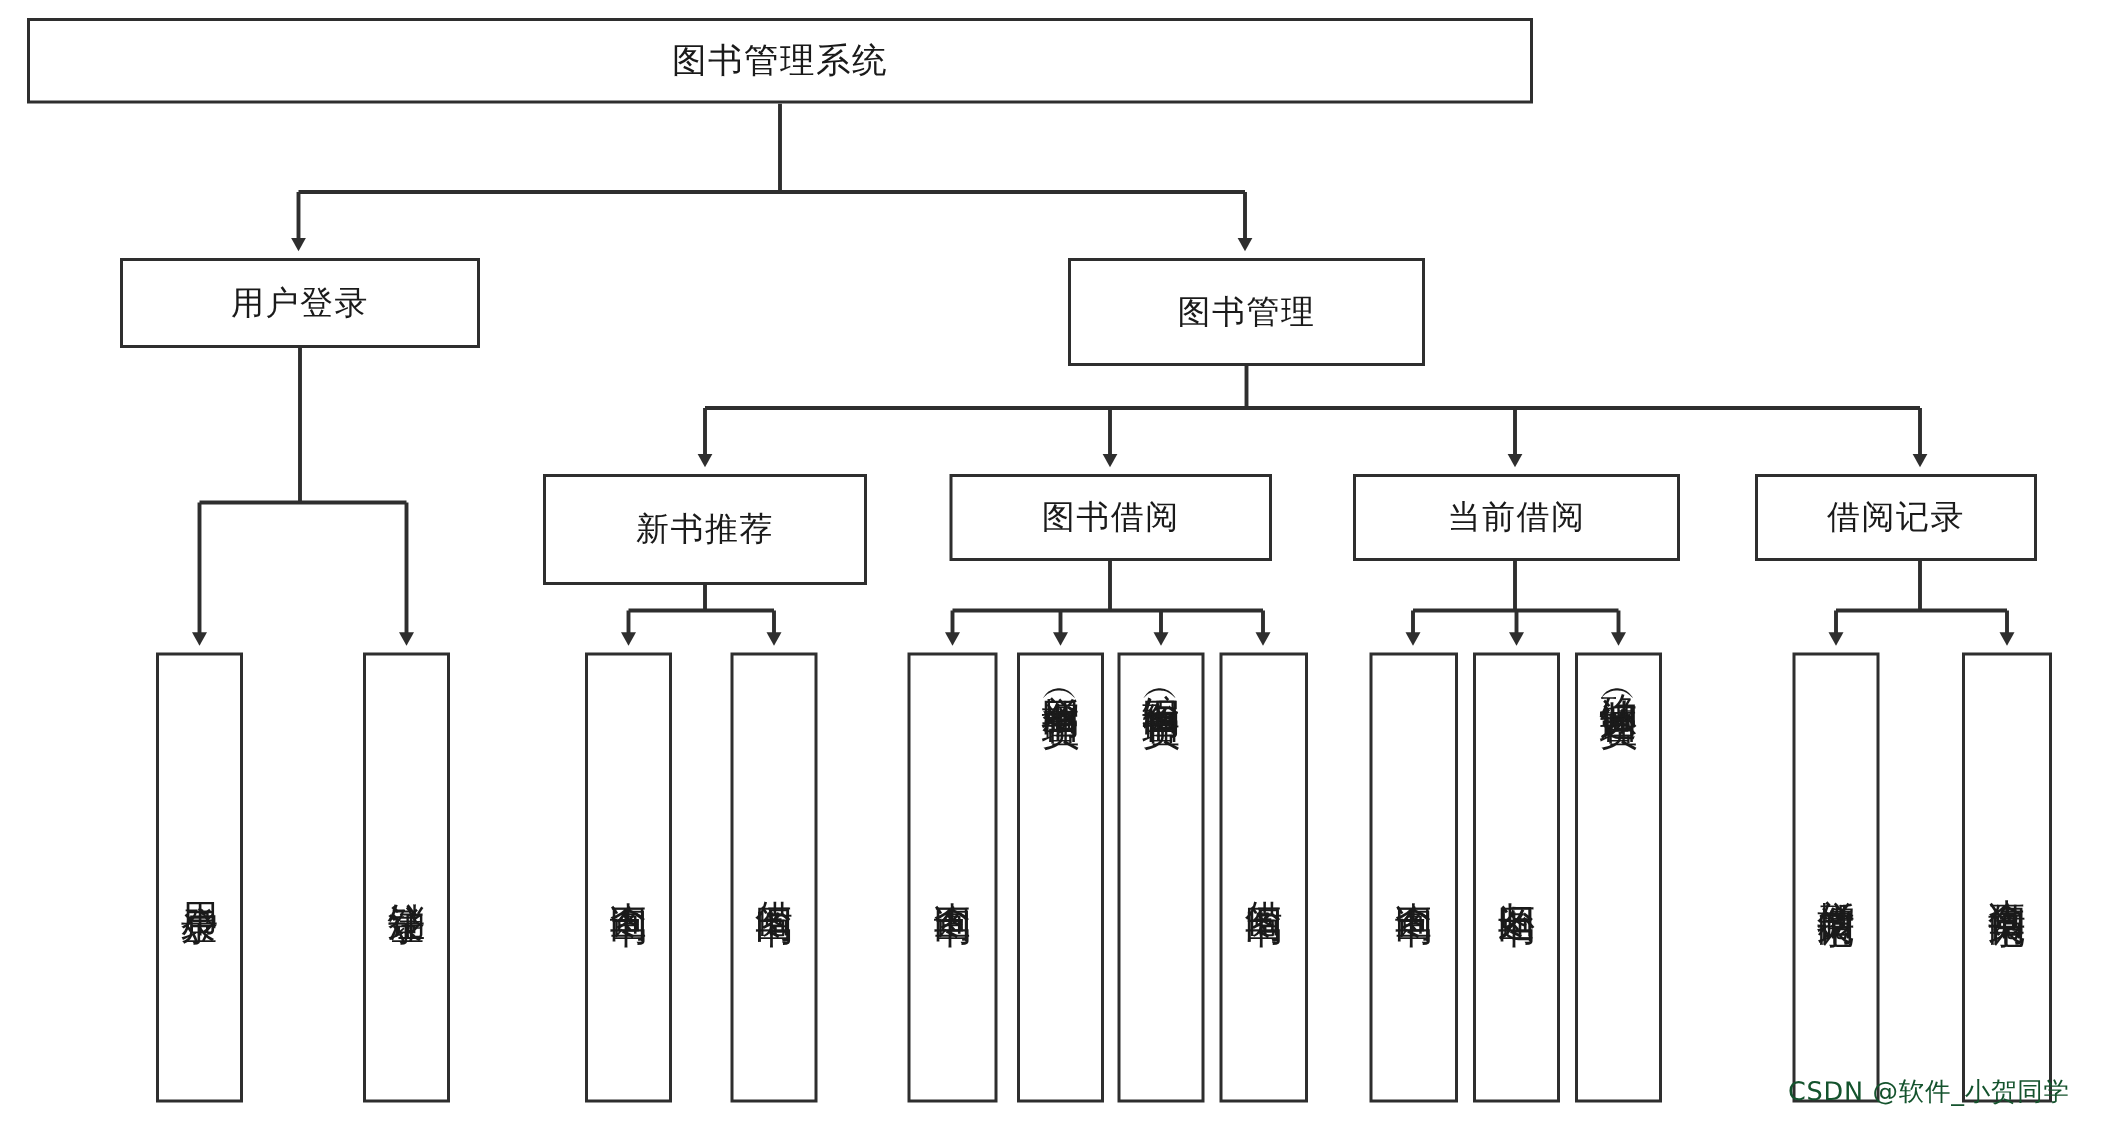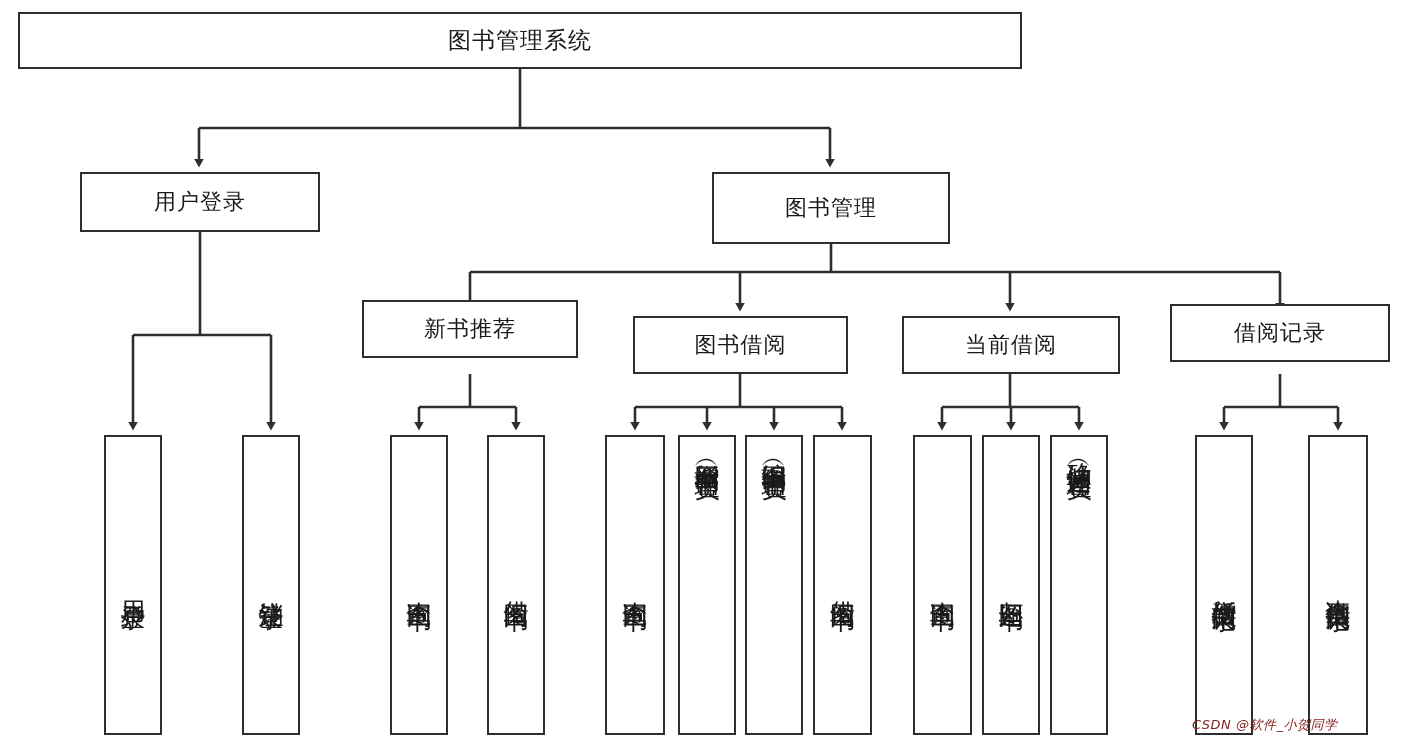--- a/index.html
+++ b/index.html
@@ -53,25 +53,24 @@
     justify-content: flex-start;
   }
   .node.vertical.mid-aligned {
     justify-content: center;
   }
   .node.root {
     font-size: 23px;
   }
   .watermark {
     position: absolute;
-    color: #7f1d1d;
-    font-size: 13px;
+    color: #14532d;
+    font-size: 17px;
     white-space: nowrap;
     letter-spacing: 0.5px;
-    font-style: italic;
   }
 </style>
 </head>
 <body>
 
 <div id="canvas">
 
   <svg class="wires" viewBox="0 0 1405 747">
     <defs>
       <marker id="arrow" markerWidth="11" markerHeight="11" refX="1.5" refY="5" orient="auto" markerUnits="userSpaceOnUse">
@@ -120,24 +119,24 @@
       <path d="M1224,407 L1224,423" marker-end="url(#arrow)"></path>
       <path d="M1338,407 L1338,423" marker-end="url(#arrow)"></path>
     </g>
   </svg>
 
   <div class="node horizontal root" id="node-root" style="left: 18px; top: 12px; width: 1004px; height: 57px;">图书管理系统</div>
 
   <div class="node horizontal" id="node-l2-0" style="left: 80px; top: 172px; width: 240px; height: 60px;">用户登录</div>
   <div class="node horizontal" id="node-l2-1" style="left: 712px; top: 172px; width: 238px; height: 72px;">图书管理</div>
 
-  <div class="node horizontal" id="node-l3-0" style="left: 362px; top: 300px; width: 216px; height: 58px; text-align: right;">新书推荐</div>
+  <div class="node horizontal" id="node-l3-0" style="left: 362px; top: 316px; width: 216px; height: 74px; text-align: right;">新书推荐</div>
   <div class="node horizontal" id="node-l3-2" style="left: 902px; top: 316px; width: 218px; height: 58px;">当前借阅</div>
   <div class="node horizontal" id="node-l3-1" style="left: 633px; top: 316px; width: 215px; height: 58px;">图书借阅</div>
-  <div class="node horizontal" id="node-l3-3" style="left: 1170px; top: 304px; width: 220px; height: 58px;">借阅记录</div>
+  <div class="node horizontal" id="node-l3-3" style="left: 1170px; top: 316px; width: 188px; height: 58px;">借阅记录</div>
 
   <div class="node vertical mid-aligned" id="node-leaf-0" style="left: 104px; top: 435px; width: 58px; height: 300px;">用户登录</div>
   <div class="node vertical mid-aligned" id="node-leaf-1" style="left: 242px; top: 435px; width: 58px; height: 300px;">注销登录</div>
   <div class="node vertical mid-aligned" id="node-leaf-2" style="left: 390px; top: 435px; width: 58px; height: 300px;">查询图书</div>
   <div class="node vertical mid-aligned" id="node-leaf-3" style="left: 487px; top: 435px; width: 58px; height: 300px;">借阅图书</div>
   <div class="node vertical mid-aligned" id="node-leaf-4" style="left: 605px; top: 435px; width: 60px; height: 300px;">查询图书</div>
   <div class="node vertical top-aligned" id="node-leaf-5" style="left: 678px; top: 435px; width: 58px; height: 300px;">新增图书（管理员）</div>
   <div class="node vertical top-aligned" id="node-leaf-6" style="left: 745px; top: 435px; width: 58px; height: 300px;">编辑图书（管理员）</div>
   <div class="node vertical mid-aligned" id="node-leaf-7" style="left: 813px; top: 435px; width: 59px; height: 300px;">借阅图书</div>
   <div class="node vertical mid-aligned" id="node-leaf-8" style="left: 913px; top: 435px; width: 59px; height: 300px;">查询图书</div>

